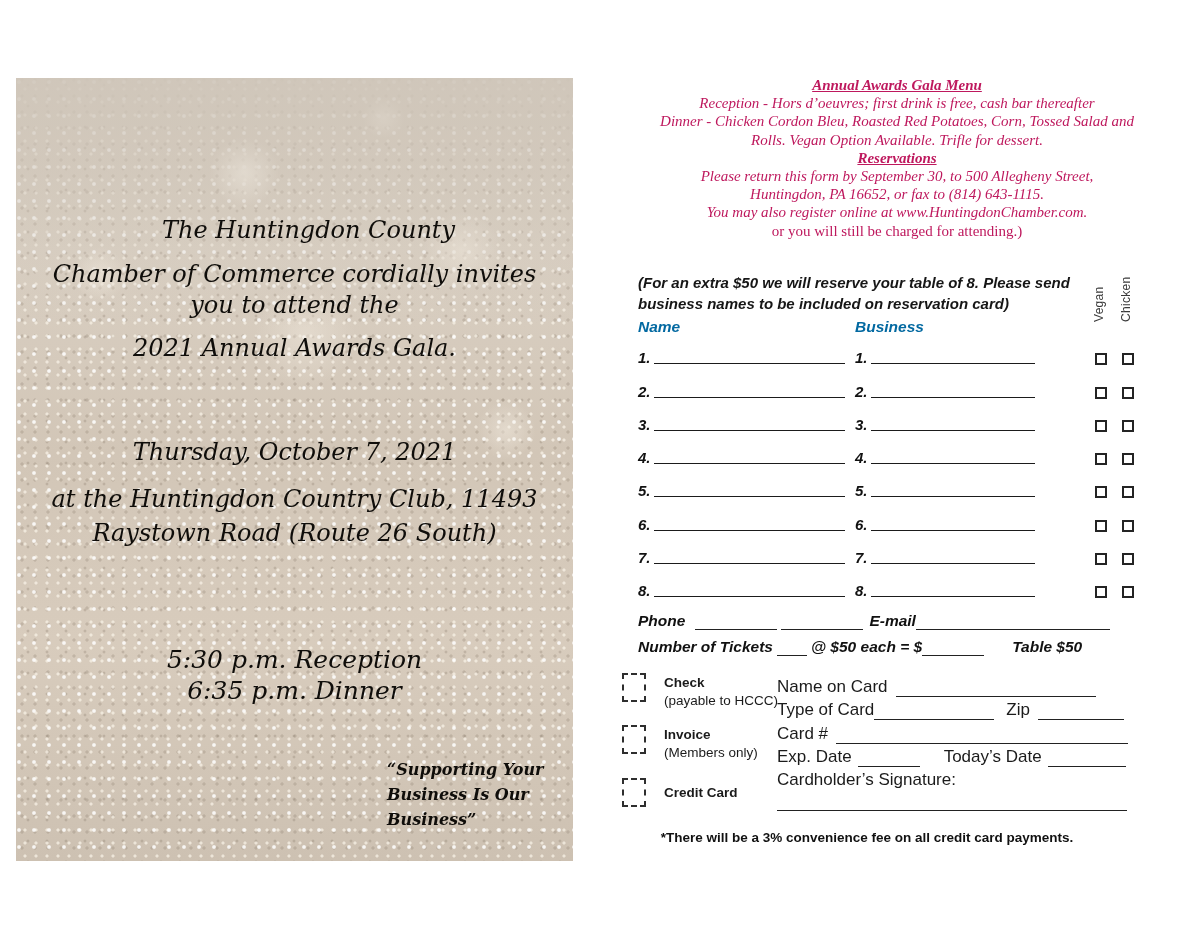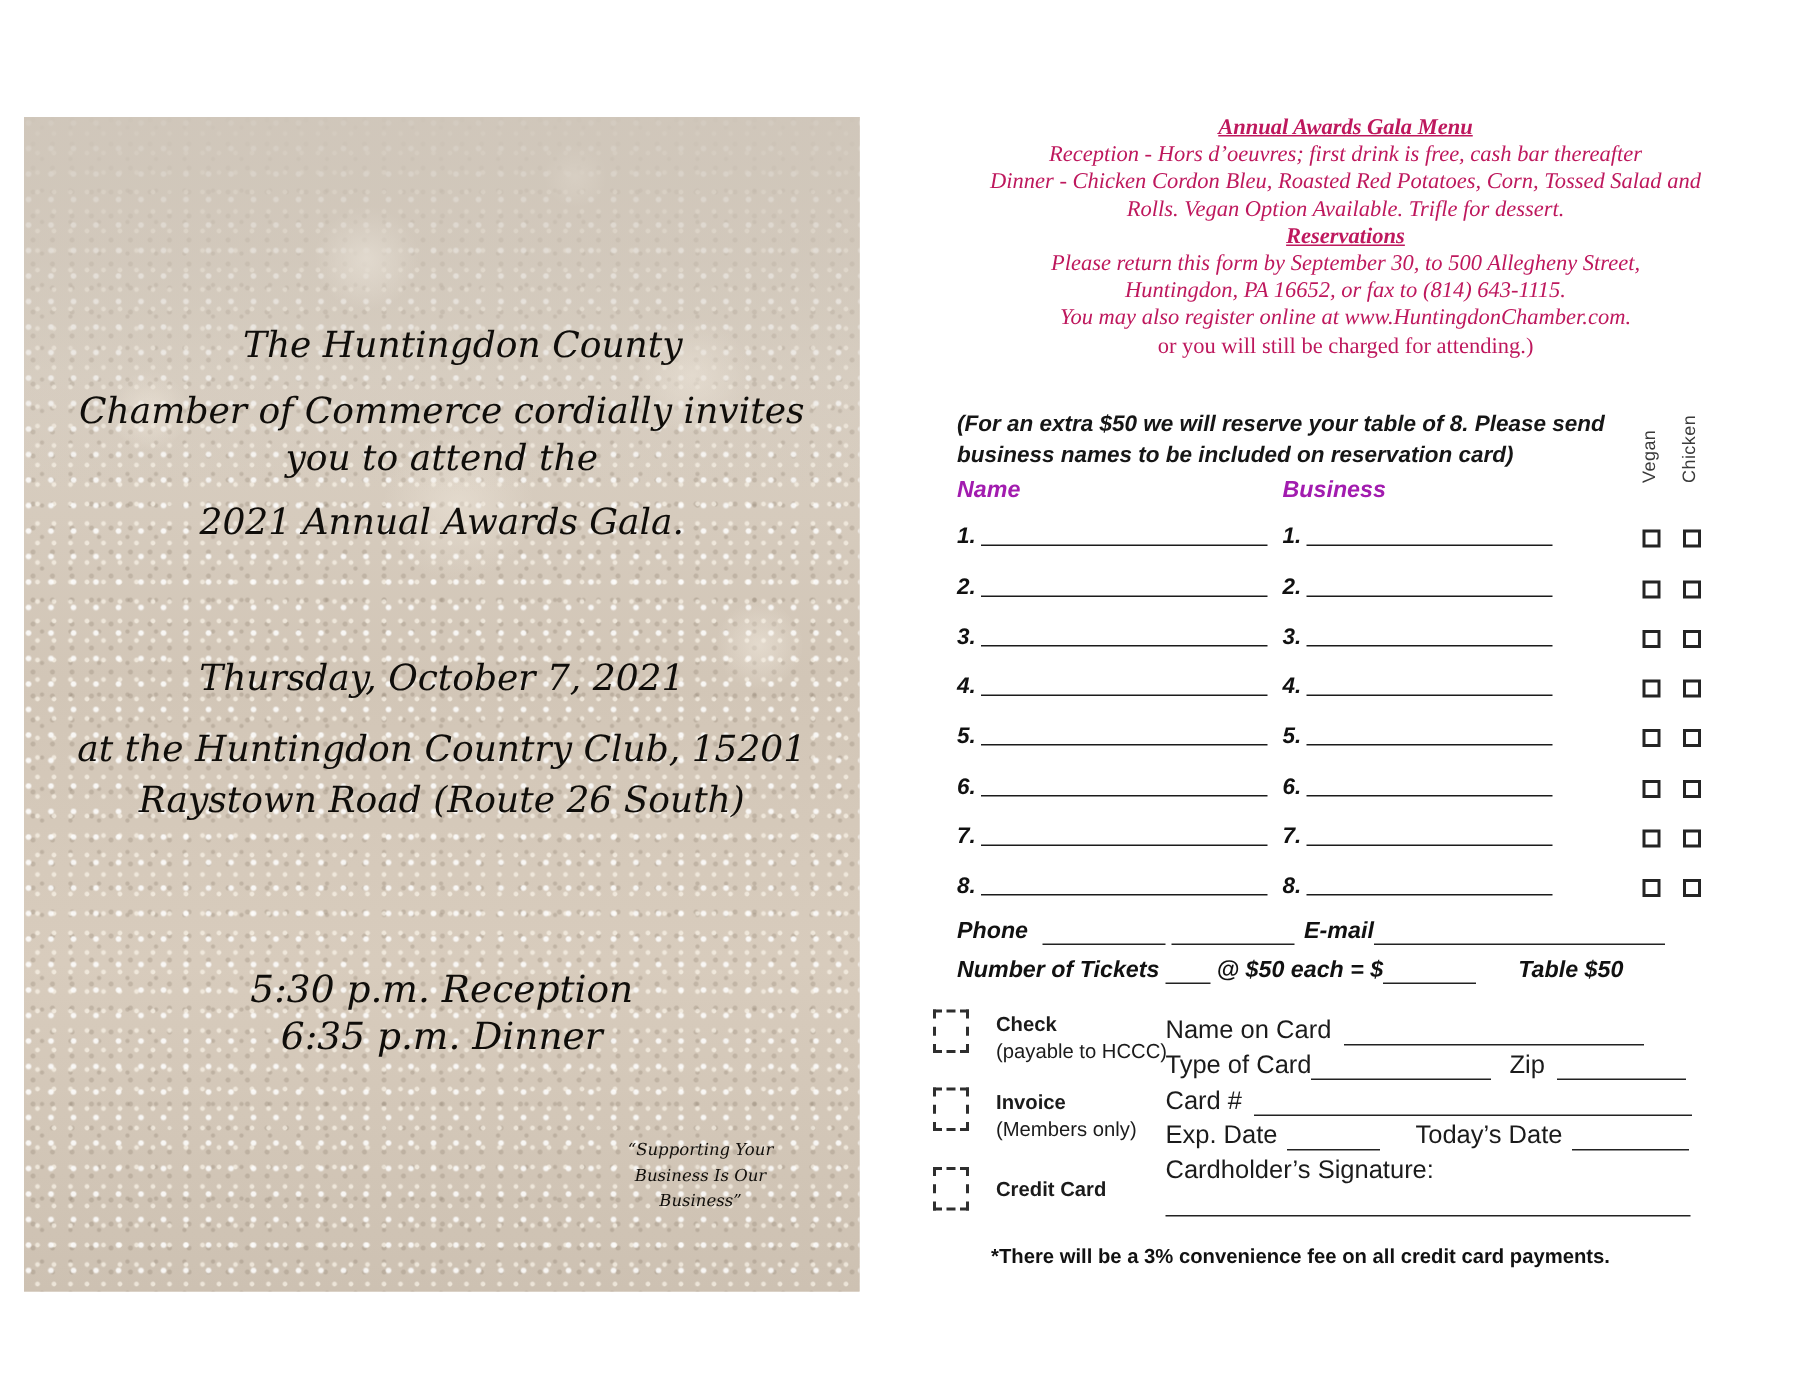--- a/index.html
+++ b/index.html
@@ -27,41 +27,41 @@
     background-repeat: no-repeat,no-repeat,no-repeat,no-repeat,no-repeat,no-repeat,no-repeat, repeat,repeat,repeat,repeat, no-repeat;
   }
   .script { font-family:"DejaVu Serif", serif; font-style:italic; color:#0f0d0a; }
   .invite { position:absolute; top:138px; left:0; width:100%; text-align:center; font-size:24px; }
   .invite div:nth-child(1){ margin-bottom:16px;padding-left:28px; }
   .invite div:nth-child(2){ margin-bottom:3px; }
   .invite div:nth-child(3){ margin-bottom:15px; }
   .date-line { position:absolute; top:360px; left:0; width:100%; text-align:center; font-size:24px; }
   .location  { position:absolute; top:404px; left:0; width:100%; text-align:center; font-size:24px; line-height:34px; }
   .schedule  { position:absolute; top:566px; left:0; width:100%; text-align:center; font-size:25px; line-height:31px; }
-  .tagline   { position:absolute; top:680px; right:26px; width:160px; text-align:center;
-               font-size:11px; font-weight:normal; line-height:1.55; }
+  .tagline   { position:absolute; top:680px; right:26px; width:160px; text-align:left;
+               font-size:16px; font-weight:bold; line-height:1.55; }
 
   
   .menu-block { position:absolute; left:628px; top:76px; width:538px; text-align:center;
                 font-family:"Liberation Serif", serif; font-style:italic; font-size:15px;
                 line-height:18.2px; color:#be185d; }
   .u-title { font-weight:bold; text-decoration:underline; }
   .upright { font-style:normal; }
 
   
   .table-note { position:absolute; left:638px; top:272px; width:480px; color:#161616;
                 font-family:"Liberation Sans", sans-serif; font-style:italic; font-weight:bold;
                 font-size:15px; line-height:21px; }
   .vlabel { position:absolute; writing-mode:vertical-rl; transform:rotate(180deg);
             font-size:12px; color:#3a3a3a; letter-spacing:0.3px; }
   #vegan-label   { left:1092px; top:276px; height:46px; }
   #chicken-label { left:1119px; top:262px; height:60px; }
 
   #grid-header { position:absolute; left:638px; top:318px; width:500px; height:22px;
-                 font-style:italic; font-weight:bold; font-size:15.5px; color:#a21caf; }
+                 font-style:italic; font-weight:bold; font-size:15.5px; color:#0369a1; }
   #grid-header .hname { position:absolute; left:0; }
   #grid-header .hbiz  { position:absolute; left:217px; }
 
   #grid-rows { position:absolute; left:638px; top:340px; width:505px; }
   .frow { position:relative; height:33.3px; font-style:italic; font-weight:bold; font-size:15px; color:#111; }
   .frow .nnum { position:absolute; left:0;   bottom:7px; }
   .frow .nline{ position:absolute; left:16px;  width:191px; bottom:9px; border-bottom:1.6px solid #1b1b1b; }
   .frow .bnum { position:absolute; left:217px; bottom:7px; }
   .frow .bline{ position:absolute; left:233px; width:164px; bottom:9px; border-bottom:1.6px solid #1b1b1b; }
   .cb { position:absolute; width:12px; height:12px; border:2px solid #242424; background:#fff; bottom:8px; }
@@ -98,21 +98,21 @@
 
 <div id="left-panel">
   <div class="invite script">
     <div>The Huntingdon County</div>
     <div>Chamber of Commerce cordially invites</div>
     <div>you to attend the</div>
     <div>2021 Annual Awards Gala.</div>
   </div>
   <div class="date-line script">Thursday, October 7, 2021</div>
   <div class="location script">
-    <div>at the Huntingdon Country Club, 15201</div>
+    <div>at the Huntingdon Country Club, 11493</div>
     <div>Raystown Road (Route 26 South)</div>
   </div>
   <div class="schedule script">
     <div>5:30 p.m. Reception</div>
     <div>6:35 p.m. Dinner</div>
   </div>
   <div class="tagline script">
     <div>“Supporting Your</div>
     <div>Business Is Our</div>
     <div>Business”</div>

